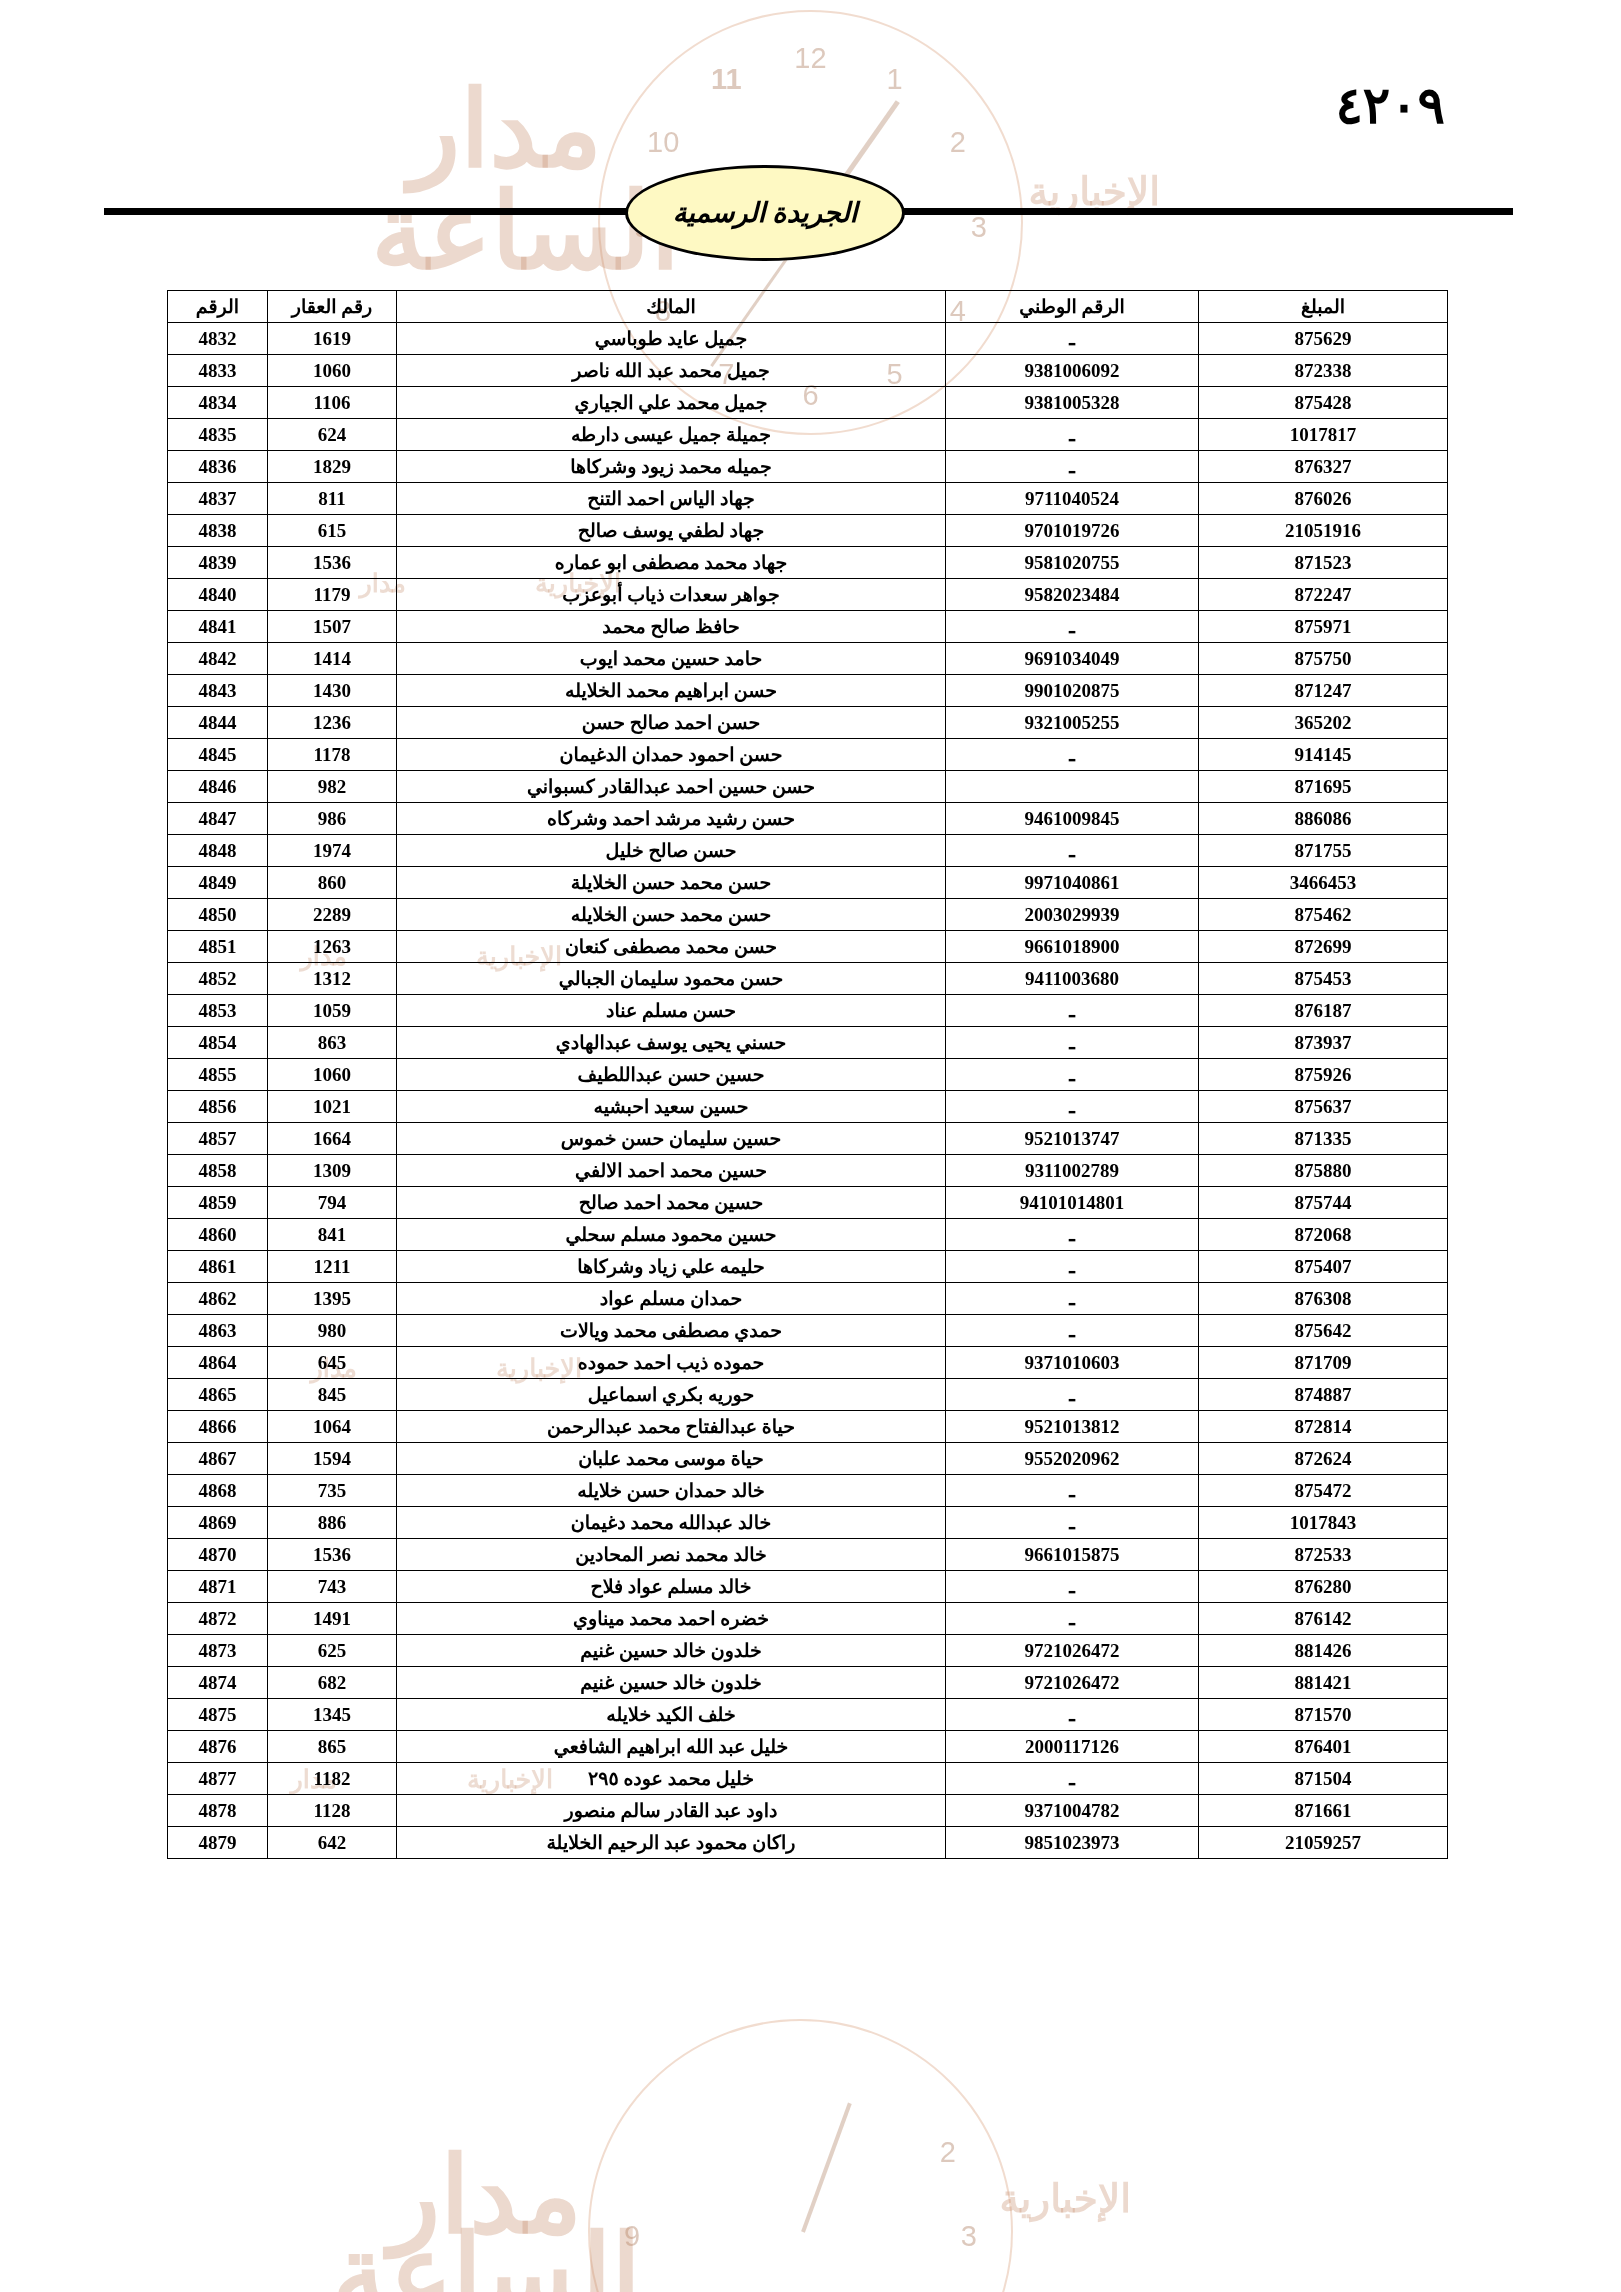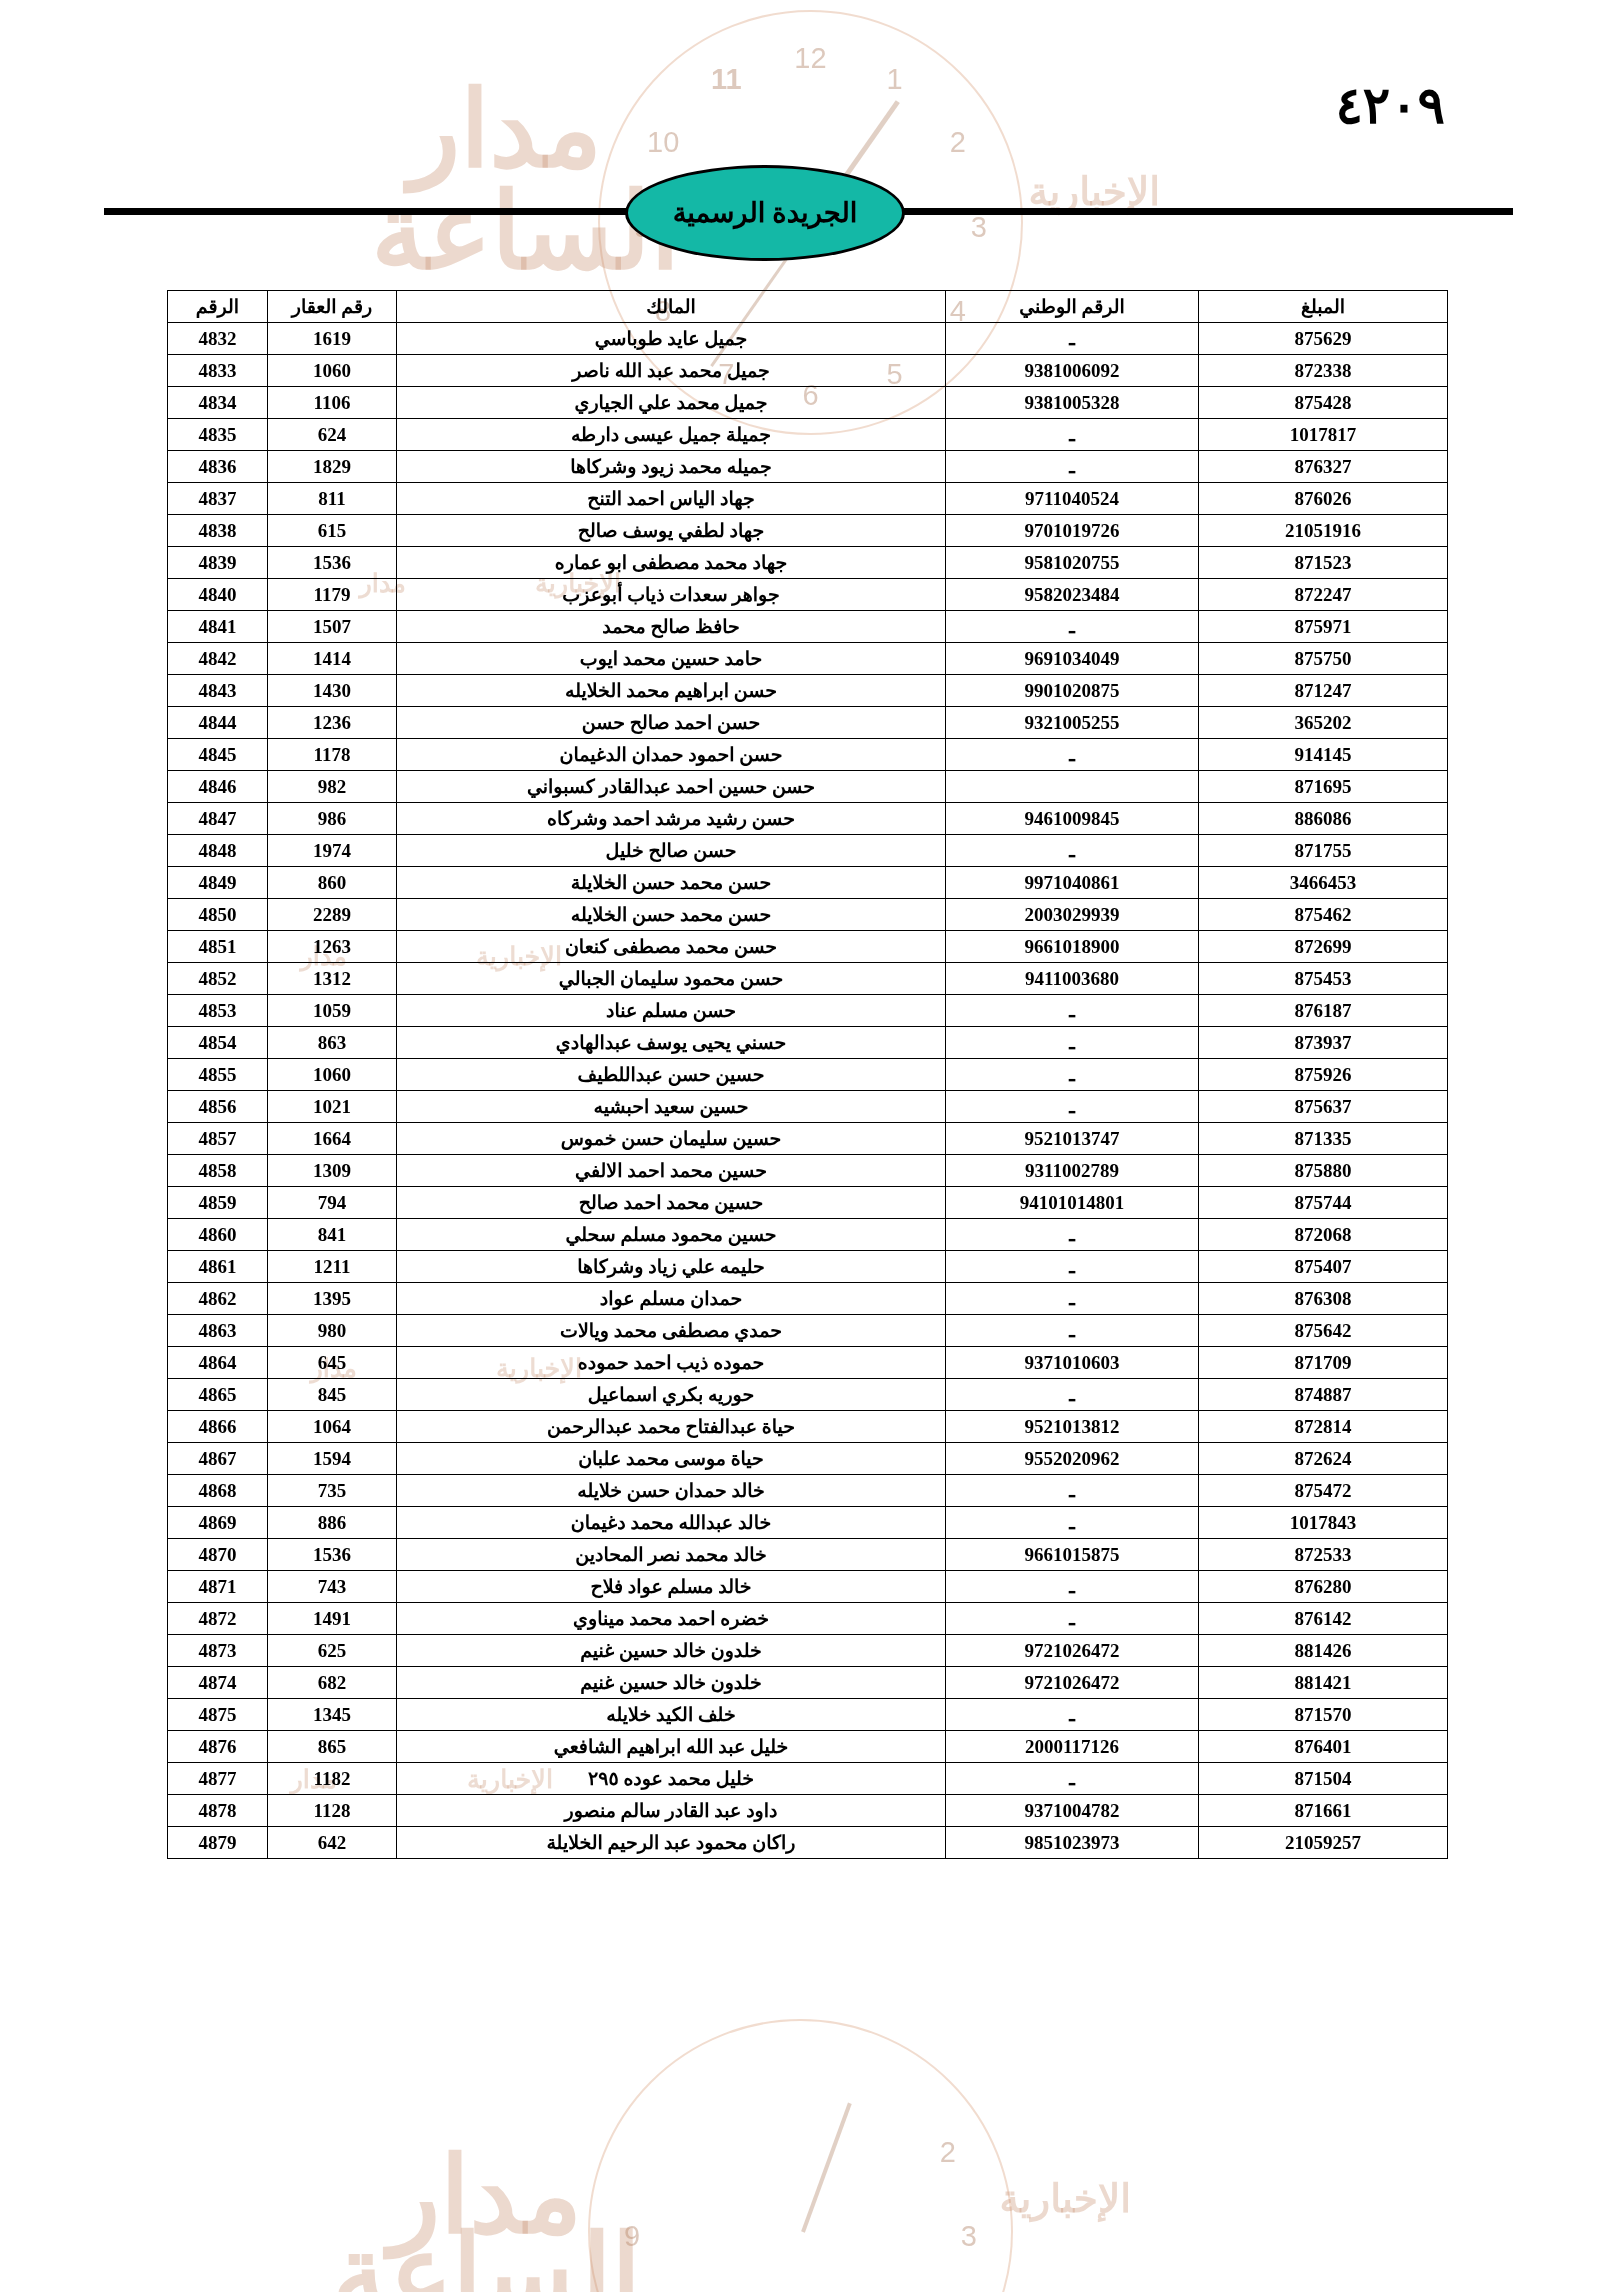--- a/index.html
+++ b/index.html
@@ -77,27 +77,28 @@
     background: #000;
   }
   .gazette-badge {
     position: absolute;
     top: 165px;
     right: 716px;
     width: 274px;
     height: 90px;
     border: 3.9px solid #000;
     border-radius: 50%;
-    background: #14b8a6;
+    background: #fef9c3;
     display: flex;
     align-items: center;
     justify-content: center;
     font-size: 27.4px;
     font-weight: bold;
     z-index: 3;
+    font-style: italic;
   }
 
   
   .table-wrap {
     position: absolute;
     top: 290px;
     right: 173px;
     width: 1280px;
   }
   table.main {

